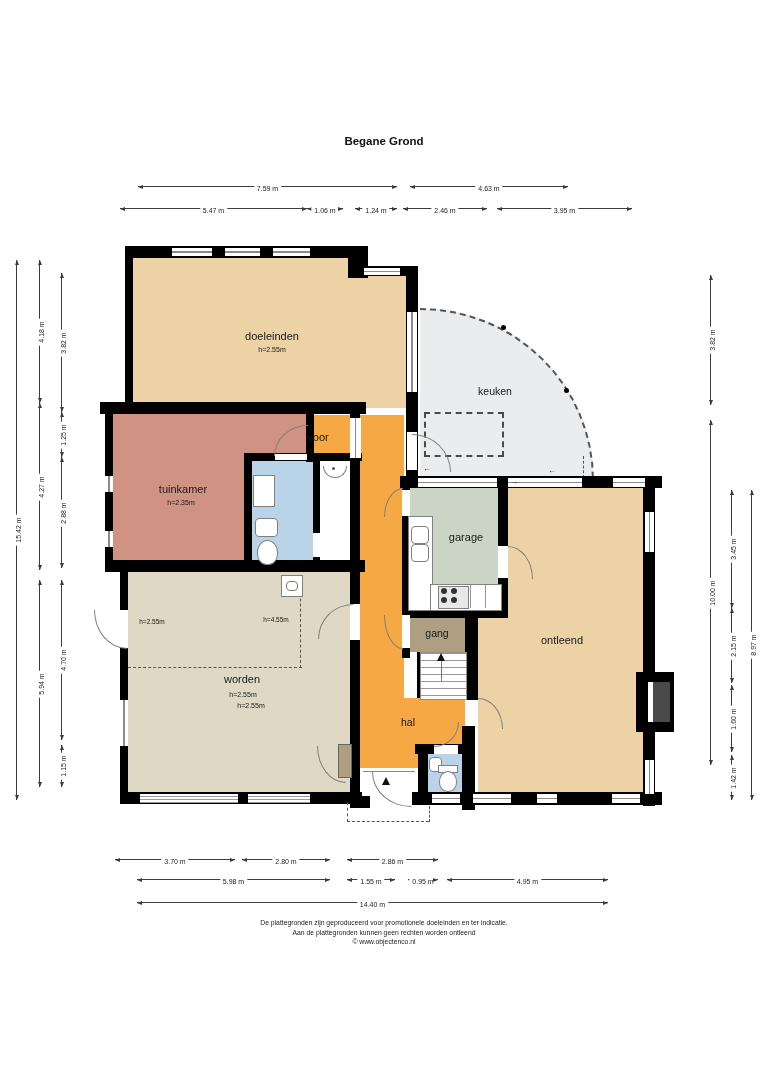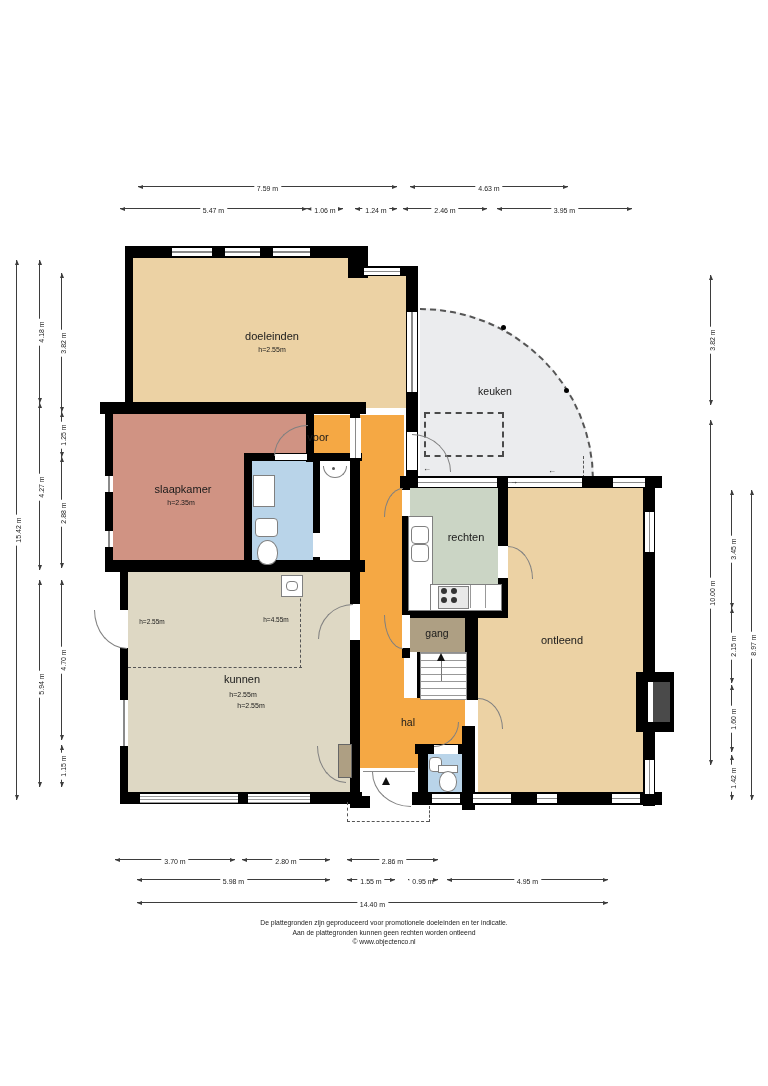--- a/index.html
+++ b/index.html
@@ -70,20 +70,21 @@
   .dim.v::after{bottom:0;border-top:5px solid #3d3d3d}
   .dim.v span{position:absolute;top:50%;left:0.5px;transform:translate(-50%,-50%) rotate(180deg);
         writing-mode:vertical-rl;background:#fff;padding:3px 0;font-size:7px;white-space:nowrap;color:#222}
 </style>
 </head>
 <body style="--beige: #ecd2a4; --salmon: #d09383; --orange: #f5a844; --sage: #cbd5c5; --greige: #ded8c4; --brown: #ae9f83; --blue: #b9d4e9; --terras: #ebecee; --wall: #000000;">
 
 <div class="page">
 
   <div class="title">
+    <div>Begane Grond</div>
   </div>
 
   <div id="plan" class="abs" style="left:0;top:0;width:768px;height:1086px">
 
     <div class="terras" style="left:420px;top:308px;width:172px;height:170px"></div>
     <div class="dot" style="left:501px;top:325px"></div>
     <div class="dot" style="left:564px;top:388px"></div>
     <div class="dashrect" style="left:424px;top:412px;width:76px;height:41px"></div>
     <div class="dashv" style="left:583px;top:456px;height:22px"></div>
 
@@ -214,26 +215,26 @@
 
     <div class="tri" style="left:382px;top:777px"></div>
     <div class="dashv" style="left:347px;top:802px;height:20px"></div>
     <div class="dashh" style="left:347px;top:821px;width:82px"></div>
     <div class="dashv" style="left:429px;top:806px;height:16px"></div>
 
   <div class="rlabel" style="left: 272px; top: 336px; font-size: 11px;">doeleinden</div>
       <div class="rlabel" style="left: 272px; top: 349px; font-size: 7px;">h=2.55m</div>
       <div class="rlabel" style="left: 495px; top: 391px; font-size: 10.5px;">keuken</div>
       <div class="rlabel" style="left: 318px; top: 437px; font-size: 11px;">voor</div>
-      <div class="rlabel" style="left: 183px; top: 489px; font-size: 11px;">slaapkamer</div>
+      <div class="rlabel" style="left: 183px; top: 489px; font-size: 11px;">tuinkamer</div>
       <div class="rlabel" style="left: 181px; top: 502px; font-size: 7px;">h=2.35m</div>
-      <div class="rlabel" style="left: 466px; top: 537px; font-size: 11px;">rechten</div>
+      <div class="rlabel" style="left: 466px; top: 537px; font-size: 11px;">garage</div>
       <div class="rlabel" style="left: 437px; top: 633px; font-size: 10.5px;">gang</div>
       <div class="rlabel" style="left: 562px; top: 640px; font-size: 11px;">ontleend</div>
-      <div class="rlabel" style="left: 242px; top: 679px; font-size: 11px;">kunnen</div>
+      <div class="rlabel" style="left: 242px; top: 679px; font-size: 11px;">worden</div>
       <div class="rlabel" style="left: 243px; top: 694px; font-size: 7px;">h=2.55m</div>
       <div class="rlabel" style="left: 251px; top: 705px; font-size: 7px;">h=2.55m</div>
       <div class="rlabel" style="left: 152px; top: 621px; font-size: 6.5px;">h=2.55m</div>
       <div class="rlabel" style="left: 276px; top: 619px; font-size: 6.5px;">h=4.55m</div>
       <div class="rlabel" style="left: 408px; top: 722px; font-size: 10.5px;">hal</div>
       <div class="rlabel" style="left: 552px; top: 470px; font-size: 8px;">←</div>
       <div class="rlabel" style="left: 514px; top: 481px; font-size: 8px;">→</div>
       <div class="rlabel" style="left: 427px; top: 468px; font-size: 8px;">←</div>
       <div class="dim h" style="left: 138px; width: 259px; top: 186px;">
         <span>7.59 m</span>

